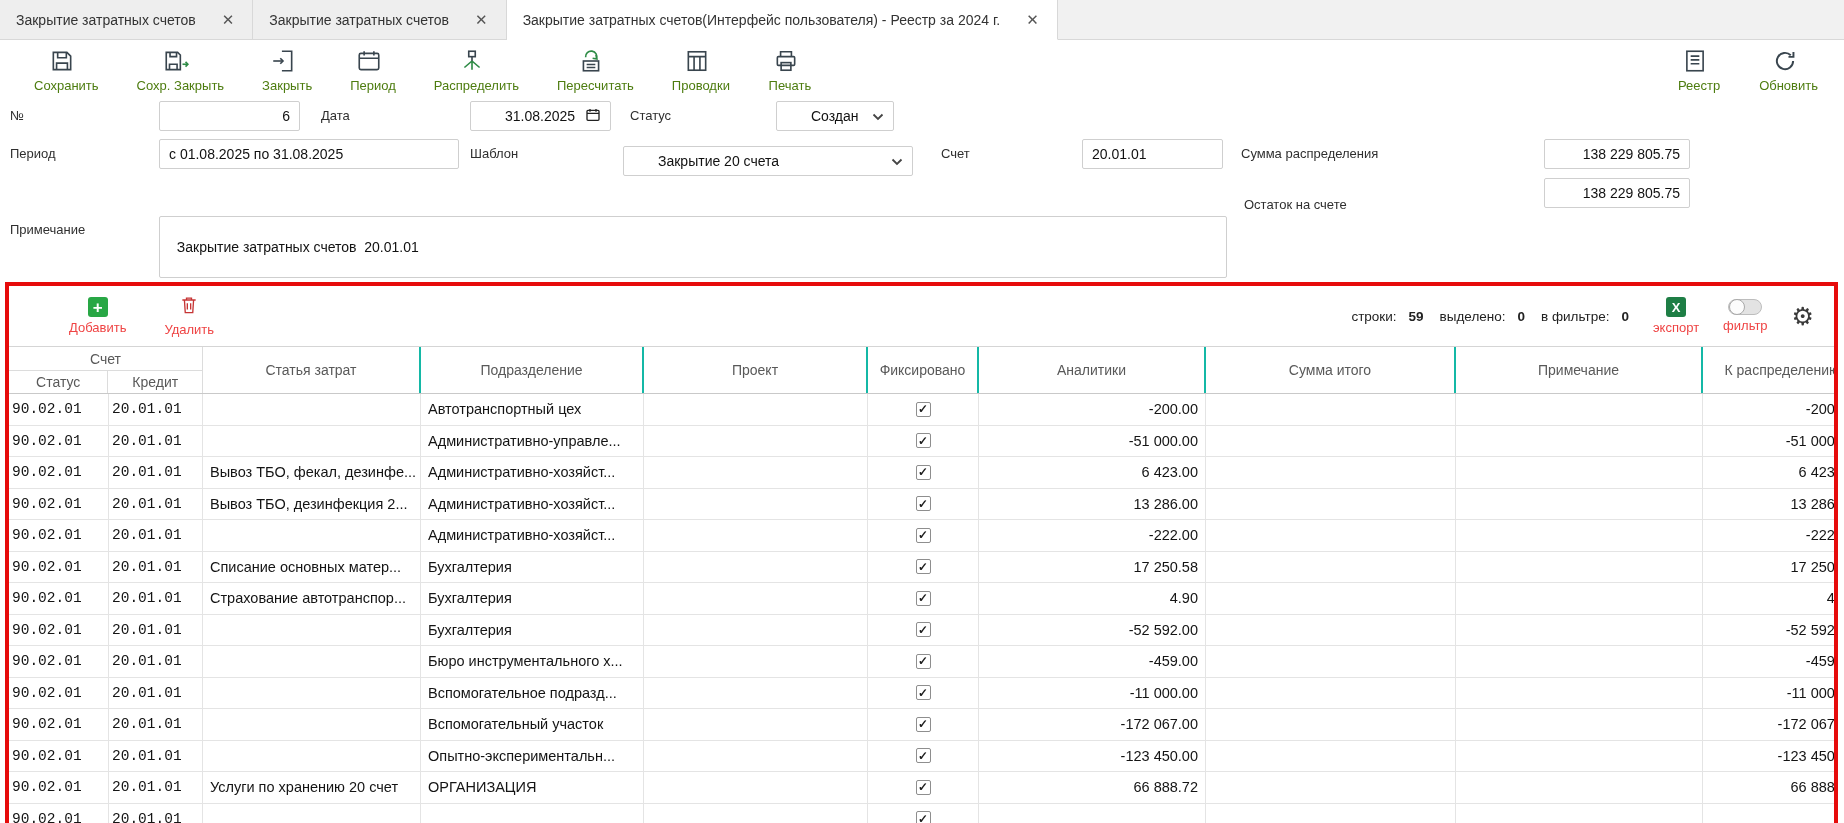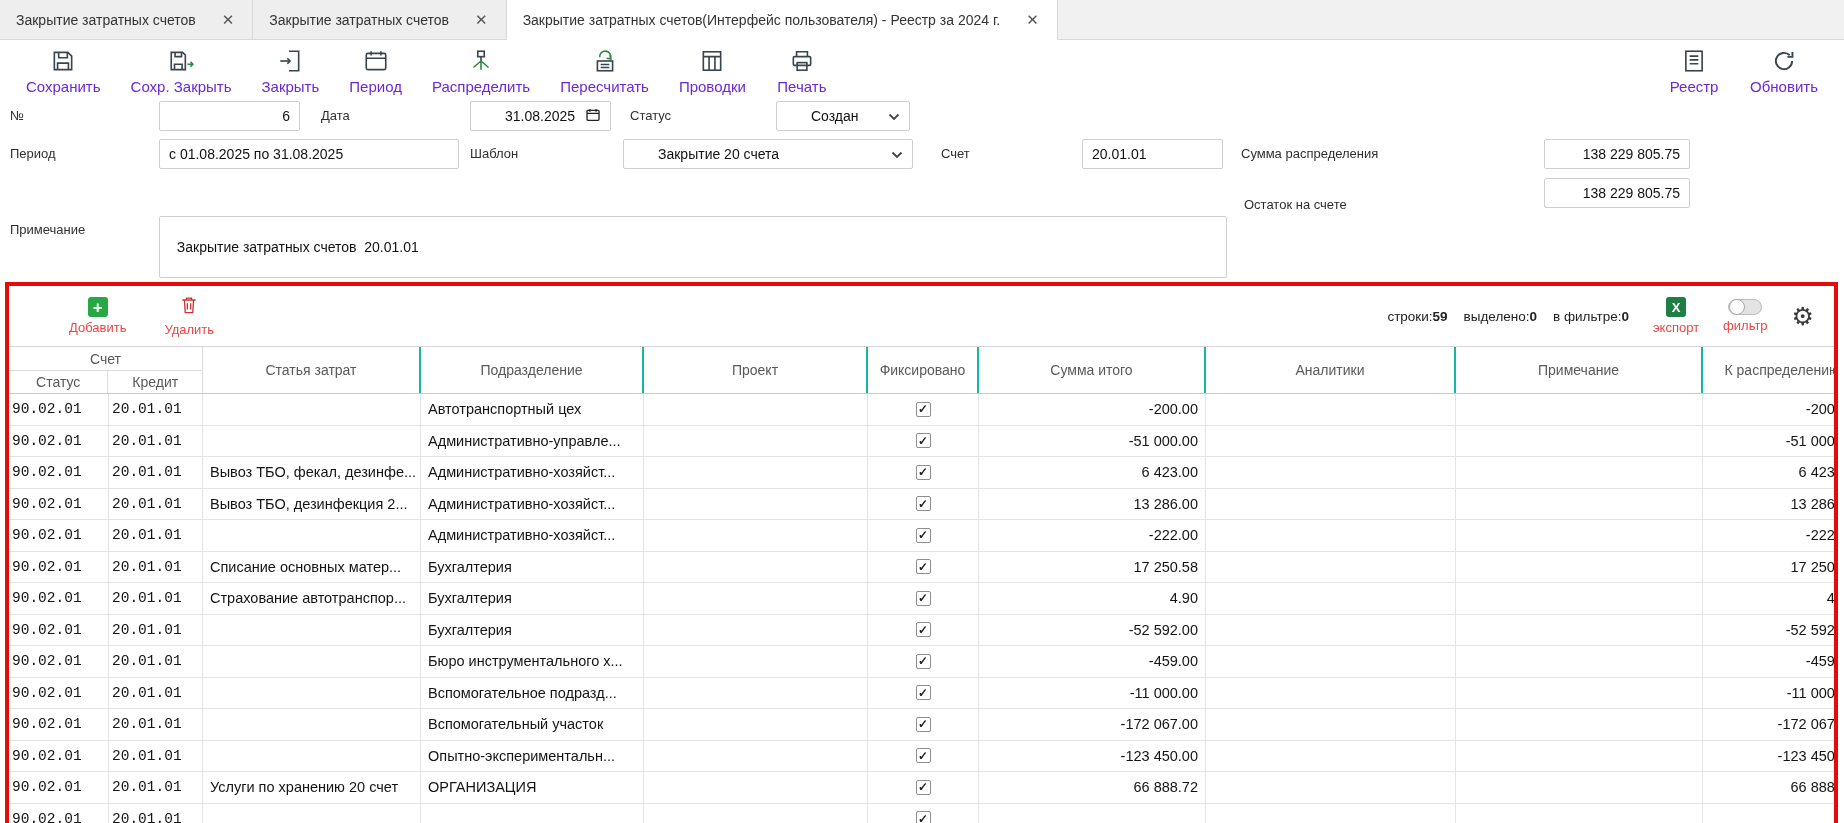--- a/index.html
+++ b/index.html
@@ -14,21 +14,21 @@
     white-space: nowrap; cursor: default; }
   .tab.active { background: #ffffff; border-bottom: 1px solid #fff; margin-bottom: -1px; }
   .tab .close { color: #555; font-size: 15px; line-height: 1; padding: 2px; }
 
   
   .toolbar { height: 66px; display: flex; align-items: flex-start; padding: 7px 26px 0 26px; background:#fff; }
   .tbtn { display: flex; flex-direction: column; align-items: center; gap: 3px;
     margin-right: 30px; min-width: 52px; cursor: pointer; }
   .tbtn:last-child { margin-right: 0; }
   .tbtn .icon { height: 28px; display: flex; align-items: center; justify-content: center; }
-  .tbtn .lbl { font-size: 15px; color: #6d28d9; white-space: nowrap; }
+  .tbtn .lbl { font-size: 13px; color: #4d7c0f; white-space: nowrap; margin-left: 8px; }
   .toolbar .spacer { flex: 1; }
 
   
   .flabel { position: absolute; font-size: 13px; color: #2f2f2f; white-space: nowrap; }
   .finput { position: absolute; height: 30px; border: 1px solid #cfcfcf; border-radius: 2px;
     background: #fff; font-size: 14px; color: #111; padding: 0 9px;
     display: flex; align-items: center; white-space: nowrap; overflow: hidden; }
   .finput.right { justify-content: flex-end; }
   .finput.between { justify-content: space-between; padding-left: 34px; }
   .fnote { position: absolute; border: 1px solid #cfcfcf; border-radius: 2px; background: #fff;
@@ -40,21 +40,21 @@
 
   .gtoolbar { height: 60px; display: flex; align-items: center; padding: 0 20px 0 60px; }
   .gbtn { display: flex; flex-direction: column; align-items: center; gap: 3px; margin-right: 38px; cursor: pointer; }
   .gbtn .lbl { font-size: 13px; color: #ef4444; }
   .sq-icon { width: 20px; height: 20px; border-radius: 3px; color: #fff; font-weight: 700;
     display: flex; align-items: center; justify-content: center; }
   .sq-green { background: #28a745; font-size: 17px; line-height: 1; }
   .sq-excel { background: #1e7e45; font-size: 13px; }
   .gstats { margin-left: auto; display: flex; align-items: center; gap: 24px; }
   .stat-text { font-size: 13.5px; color: #222; display: flex; gap: 16px; }
-  .stat-text b { margin-left: 0; }
+  .stat-text b { margin-left: 12px; }
   .toggle { width: 34px; height: 16px; border-radius: 9px; background: #e3e3e3;
     border: 1px solid #bdbdbd; position: relative; }
   .toggle .knob { position: absolute; left: 0px; top: -1px; width: 16px; height: 16px;
     border-radius: 50%; background: #fcfcfc; border: 1px solid #a9a9a9; }
   .gear { font-size: 25px; color: #3a3a3a; line-height: 1; cursor: pointer; }
 
   
   .thead { display: grid; grid-template-columns: 194px 218px 223px 224px 111px 227px 250px 247px 160px;
     width: 1854px; height: 48px; border-top: 1px solid #d5d5d5; border-bottom: 1px solid #c9c9c9;
     color: #595959; font-size: 14px; }
@@ -211,36 +211,36 @@
   <span>31.08.2025</span>
   <span>
     <svg width="16" height="16" viewBox="0 0 24 24" fill="none" stroke="#222" stroke-width="2">
         <rect x="3" y="5" width="18" height="15" rx="1.5"></rect>
         <path d="M3 9.5h18M7.5 3v4M16.5 3v4"></path>
       </svg>
   </span>
 </div>
 
 <span class="flabel" style="left:630px; top:108px;">Статус</span>
-<div class="finput between" style="left:776px; top:101px; width:134px;">
+<div class="finput between" style="left:776px; top:101px; width:118px;">
   <span>Создан</span>
   <span>
     <svg width="12" height="8" viewBox="0 0 12 8" fill="none" stroke="#444" stroke-width="1.8">
         <path d="M1.5 1.5 6 6l4.5-4.5"></path>
       </svg>
   </span>
 </div>
 
 <span class="flabel" style="left:10px; top:146px;">Период</span>
 <div class="finput" style="left:159px; top:139px; width:300px;">
   <span>с 01.08.2025 по 31.08.2025</span>
 </div>
 
 <span class="flabel" style="left:470px; top:146px;">Шаблон</span>
-<div class="finput between" style="left:623px; top:139px; width:290px;">
+<div class="finput between" style="left:623px; top:146px; width:290px;">
   <span>Закрытие 20 счета</span>
   <span>
     <svg width="12" height="8" viewBox="0 0 12 8" fill="none" stroke="#444" stroke-width="1.8">
         <path d="M1.5 1.5 6 6l4.5-4.5"></path>
       </svg>
   </span>
 </div>
 
 <span class="flabel" style="left:941px; top:146px;">Счет</span>
 <div class="finput" style="left:1082px; top:139px; width:141px;">
@@ -304,22 +304,22 @@
       <div class="top">Счет</div>
       <div class="sub">
         <div class="sc">Статус</div>
         <div class="sc">Кредит</div>
       </div>
     </div>
     <div class="th">Статья затрат</div>
     <div class="th">Подразделение</div>
     <div class="th">Проект</div>
     <div class="th">Фиксировано</div>
+    <div class="th">Аналитики</div>
     <div class="th">Сумма итого</div>
-    <div class="th">Аналитики</div>
     <div class="th">Примечание</div>
     <div class="th">К распределению</div>
   </div>
 
   <div class="tbody">
       <div class="trow">
         <div class="td td-debit">90.02.01</div>
         <div class="td td-credit">20.01.01</div>
         <div class="td td-cost_item"></div>
         <div class="td td-department">Автотранспортный цех</div>

